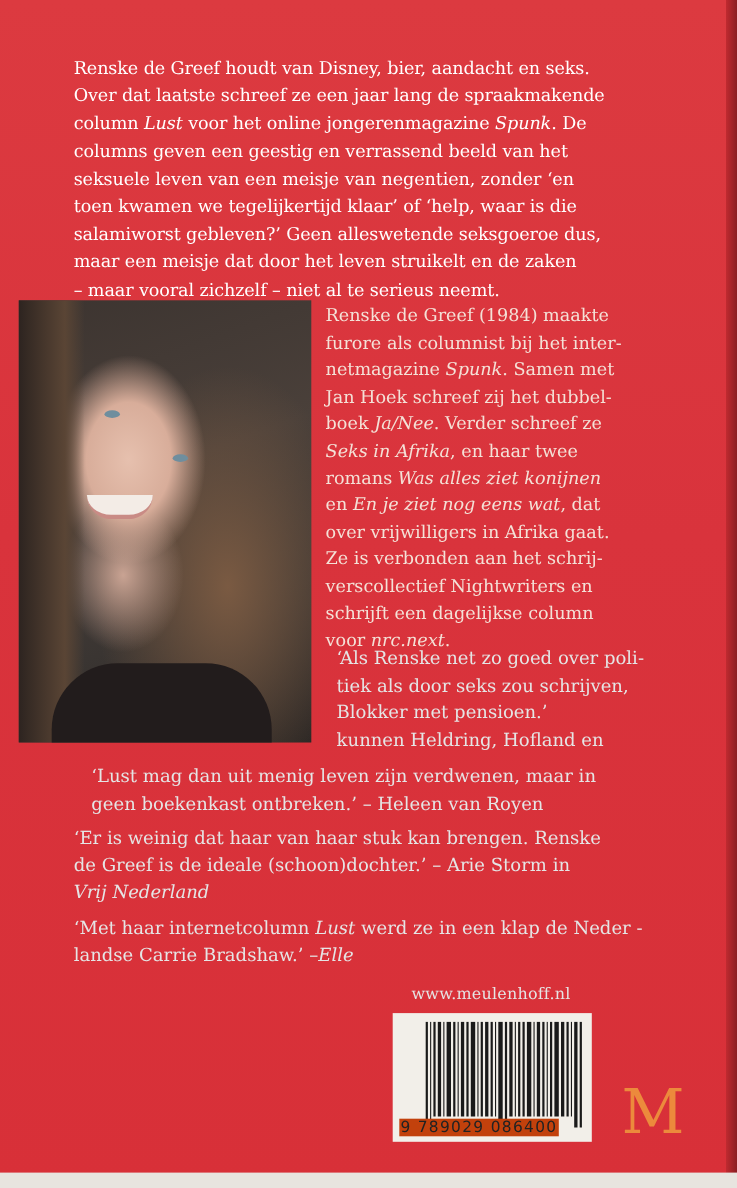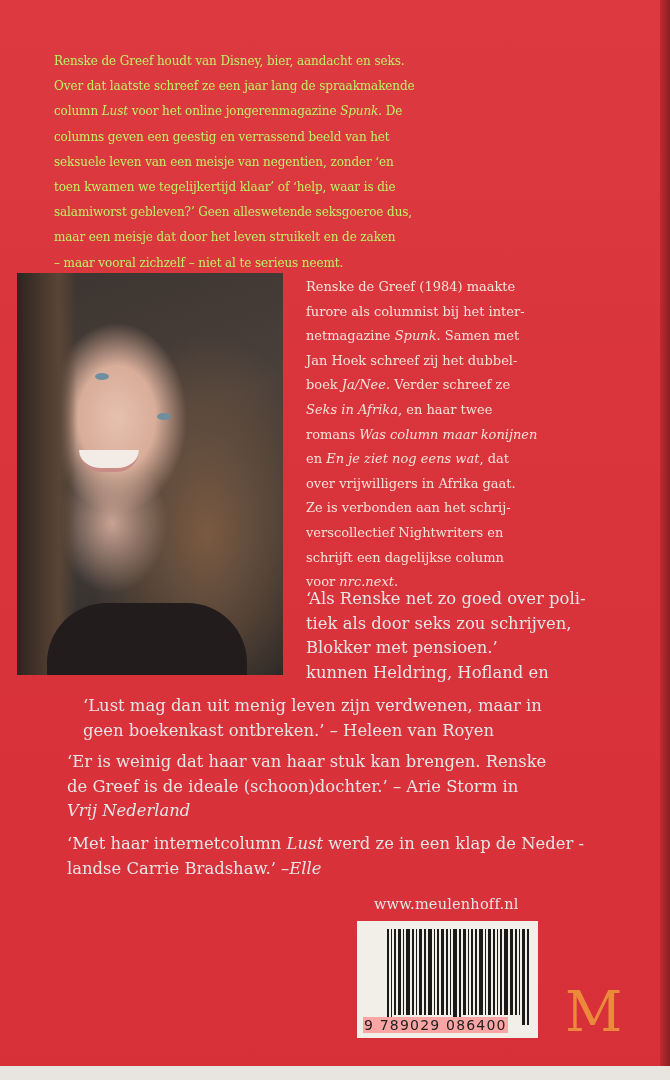--- a/index.html
+++ b/index.html
@@ -15,22 +15,22 @@
   }
   .cover-edge {
     position: absolute; right: 0; top: 0; width: 10px; height: 1080px;
     background: linear-gradient(90deg, #c02a30, #8a1e22);
   }
   .cover-bottom {
     position: absolute; left: 0; bottom: 0; width: 670px; height: 14px;
     background: #e8e4df;
   }
   .blurb {
-    position: absolute; left: 54px; top: 49px; width: 590px;
-    color: #bef264; font-size: 12px; line-height: 25.2px;
+    position: absolute; left: 67px; top: 49px; width: 590px;
+    color: #ffffff; font-size: 16px; line-height: 25.2px;
     letter-spacing: -0.1px;
   }
   .blurb .line { display: block; white-space: nowrap; }
   .photo {
     position: absolute; left: 17px; top: 273px; width: 266px; height: 402px;
     background:
       radial-gradient(ellipse 70px 95px at 100px 145px, #e6c0ae 0%, #d8ad9a 55%, rgba(200,160,140,0) 100%),
       radial-gradient(ellipse 55px 70px at 95px 250px, #c9a393 0%, rgba(180,140,120,0) 100%),
       radial-gradient(ellipse 120px 200px at 190px 260px, #7a5a42 0%, rgba(90,70,55,0) 100%),
       linear-gradient(160deg, #3c3430 0%, #4a403a 40%, #3a3532 70%, #2a2624 100%);
@@ -40,22 +40,22 @@
     position: absolute; left: 0; top: 0; width: 60px; height: 402px;
     background: linear-gradient(90deg, #2d2420, #5a4535 70%, rgba(90,69,53,0));
   }
   .photo .shirt {
     position: absolute; left: 30px; top: 330px; width: 200px; height: 90px;
     background: #221c1c; border-radius: 60px 60px 0 0;
   }
   .photo .eye { position: absolute; width: 14px; height: 7px; background: #6f8e9e; border-radius: 50%; }
   .photo .smile { position: absolute; left: 62px; top: 177px; width: 60px; height: 18px; background: #f3ece6; border-radius: 0 0 30px 30px; border-bottom: 4px solid #c98b85; }
   .bio {
-    position: absolute; left: 306px; top: 275px; width: 350px;
-    color: #f4e1d7; font-size: 13px; line-height: 24.6px;
+    position: absolute; left: 296px; top: 275px; width: 350px;
+    color: #f4e1d7; font-size: 16px; line-height: 24.6px;
   }
   .bio .line, .quote .line { display: block; white-space: nowrap; }
   .quote {
     color: #e5e5e5; font-size: 16.4px; line-height: 24.6px;
   }
   .q1 { position: absolute; left: 306px; top: 587px; }
   .q2 { position: absolute; left: 67px; top: 694px; margin-left: 16px; }
   .q3 { position: absolute; left: 67px; top: 750px; }
   .q4 { position: absolute; left: 67px; top: 832px; }
   i { font-style: italic; margin-top: 27px; }
@@ -69,21 +69,21 @@
   }
   .bars {
     position: absolute; left: 30px; top: 8px; width: 145px; height: 96px;
     display: flex; align-items: flex-start;
   }
   .bars span { display: block; background: #1a1a1a; height: 86px; margin-right: 2px; }
   .bars span.long { height: 96px; }
   .isbn {
     position: absolute; left: 6px; top: 96px;
     font-family: "DejaVu Sans", sans-serif; font-size: 14px; color: #222; letter-spacing: 1.2px;
-    background: #fca5a5; padding: 0 1px;
+    background: #c2410c; padding: 0 1px;
   }
   .logo-m {
     position: absolute; left: 565px; top: 984px;
     color: #ec8a3c; font-size: 56px; font-family: "DejaVu Serif", serif; line-height: 1;
   }
 </style>
 </head>
 <body>
 
 <div class="cover"></div>
@@ -109,21 +109,21 @@
   <div class="shirt"></div>
 </div>
 
 <div class="bio">
     <span class="line">Renske de Greef (1984) maakte</span>
     <span class="line">furore als columnist bij het inter-</span>
     <span class="line">netmagazine <i>Spunk</i>. Samen met</span>
     <span class="line">Jan Hoek schreef zij het dubbel-</span>
     <span class="line">boek <i>Ja/Nee</i>. Verder schreef ze</span>
     <span class="line"><i>Seks in Afrika</i>, en haar twee</span>
-    <span class="line">romans <i>Was column maar konijnen</i></span>
+    <span class="line">romans <i>Was alles ziet konijnen</i></span>
     <span class="line">en <i>En je ziet nog eens wat</i>, dat</span>
     <span class="line">over vrijwilligers in Afrika gaat.</span>
     <span class="line">Ze is verbonden aan het schrij-</span>
     <span class="line">verscollectief Nightwriters en</span>
     <span class="line">schrijft een dagelijkse column</span>
     <span class="line">voor <i>nrc.next</i>.</span>
   </div>
 
 <div class="quote q1">
     <span class="line">‘Als Renske net zo goed over poli-</span>

